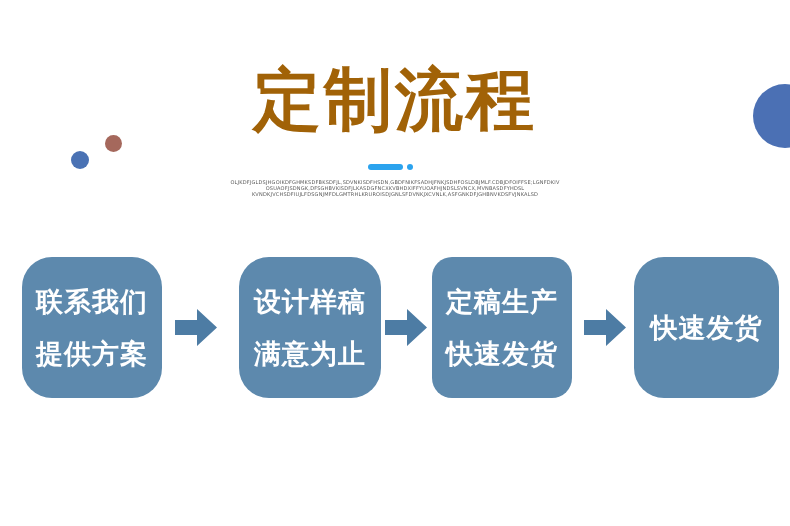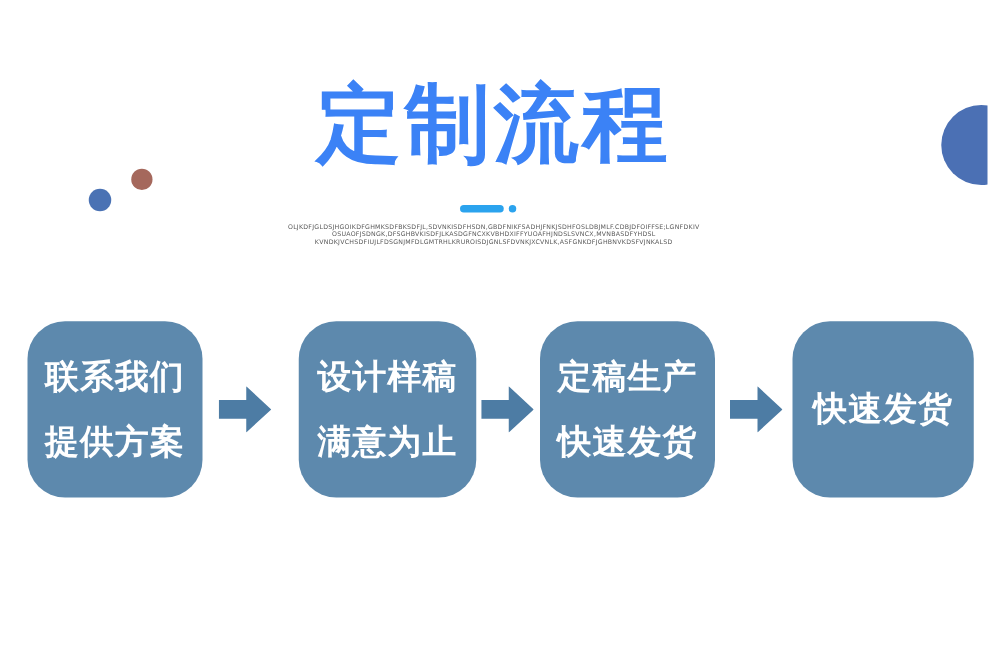--- a/index.html
+++ b/index.html
@@ -10,21 +10,21 @@
     overflow:hidden;
   }
   .stage{
     position:relative;width:790px;height:526px;background:#ffffff;overflow:hidden;
   }
   
   .title{
     position:absolute;top:62px;left:0;width:100%;
     text-align:center;
     font-size:68px;line-height:76px;font-weight:700;
-    color:#3b82f6;letter-spacing:3px;
+    color:#a16207;letter-spacing:3px;
   }
   .underline-bar{
     position:absolute;top:164px;left:368px;
     width:35px;height:6px;border-radius:3px;
     background:#2ba3ee;
   }
   .underline-dot{
     position:absolute;top:164px;left:407px;
     width:6px;height:6px;border-radius:50%;
     background:#2ba3ee;
@@ -59,21 +59,21 @@
     display:flex;flex-direction:column;
     align-items:center;justify-content:center;gap:16px;
   }
   .step-box .line{
     color:#ffffff;font-weight:700;
     font-size:27px;line-height:36px;
     letter-spacing:1px;white-space:nowrap;
   }
   .box-1{left:22px;}
   .box-2{left:239px;width:142px;}
-  .box-3{left:432px;}
+  .box-3{left:432px;border-radius:20px;}
   .box-4{left:634px;width:145px;}
   
   .arrow{
     position:absolute;top:309px;width:42px;height:37px;
   }
   .arrow-1{left:175px;}
   .arrow-2{left:385px;}
   .arrow-3{left:584px;}
 </style>
 </head>

